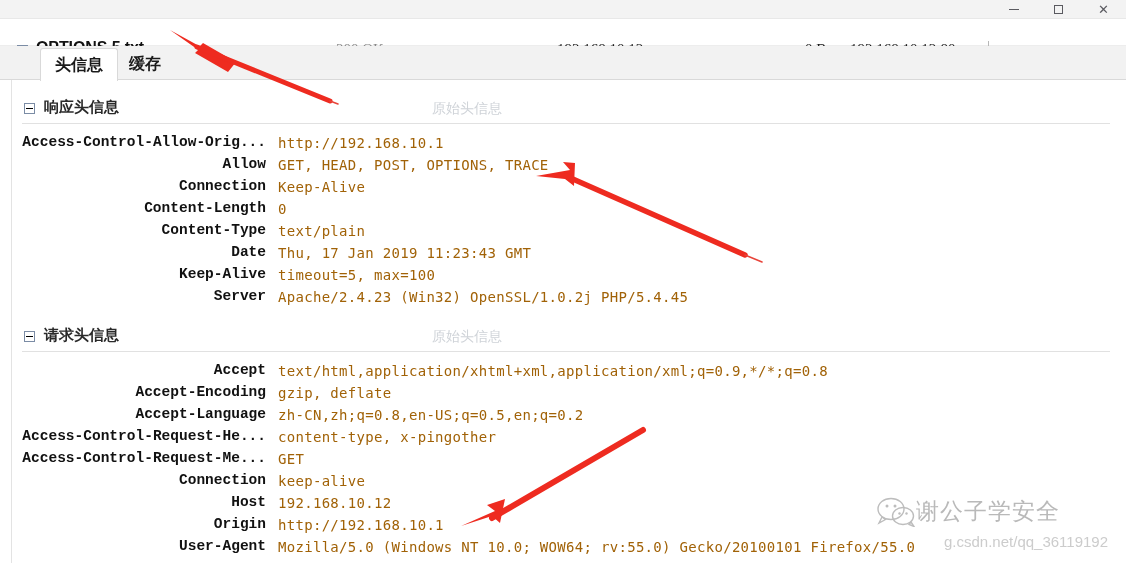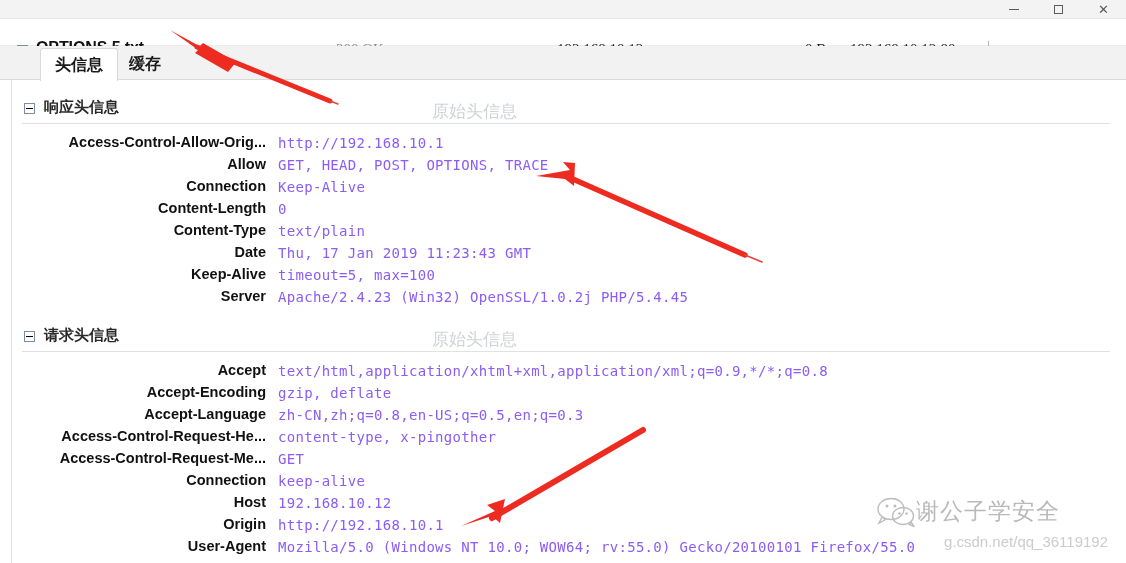--- a/index.html
+++ b/index.html
@@ -199,21 +199,21 @@
     color: #2a2a2a;
     font-family: "DejaVu Sans", "Liberation Sans", sans-serif;
     white-space: nowrap;
   }
   .section-toggle {
     left: 2px; top: 3px;
   }
   .section-rawlink {
     position: absolute;
     left: 410px; top: 0px;
-    font-size: 17px;
+    font-size: 14px;
     color: #cfd3d8;
     font-family: "DejaVu Sans", "Liberation Sans", sans-serif;
     white-space: nowrap;
     cursor: default;
   }
   .section-rule {
     position: absolute;
     height: 1px;
     background: #e1e1e1;
   }
@@ -228,27 +228,27 @@
   .hname {
     position: absolute;
     left: 0; top: 0;
     width: 266px;
     text-align: right;
     font-size: 14.5px;
     font-weight: bold;
     color: #111111;
     white-space: nowrap;
     overflow: hidden;
-    font-family: Liberation Sans, sans-serif;
+    font-family: Liberation Mono, monospace;
   }
   .hval {
     position: absolute;
     left: 278px; top: 1px;
     font-size: 14px;
-    color: #8b5cf6;
+    color: #a16207;
     white-space: nowrap;
     font-family: "DejaVu Sans Mono", "Liberation Mono", monospace;
     letter-spacing: 0.3px;
   }
 
   
   .arrows {
     position: absolute;
     left: 0; top: 0;
     width: 1126px; height: 563px;
@@ -369,21 +369,21 @@
     <div class="hrow" style="top:282px;">
       <div class="hname">Accept</div>
       <div class="hval">text/html,application/xhtml+xml,application/xml;q=0.9,*/*;q=0.8</div>
     </div>
     <div class="hrow" style="top:304px;">
       <div class="hname">Accept-Encoding</div>
       <div class="hval">gzip, deflate</div>
     </div>
     <div class="hrow" style="top:326px;padding-left:48px;">
       <div class="hname">Accept-Language</div>
-      <div class="hval">zh-CN,zh;q=0.8,en-US;q=0.5,en;q=0.3</div>
+      <div class="hval">zh-CN,zh;q=0.8,en-US;q=0.5,en;q=0.2</div>
     </div>
     <div class="hrow" style="top:370px;">
       <div class="hname">Access-Control-Request-Me...</div>
       <div class="hval">GET</div>
     </div>
     <div class="hrow" style="top:348px;">
       <div class="hname">Access-Control-Request-He...</div>
       <div class="hval">content-type, x-pingother</div>
     </div>
     <div class="hrow" style="top:392px;">

